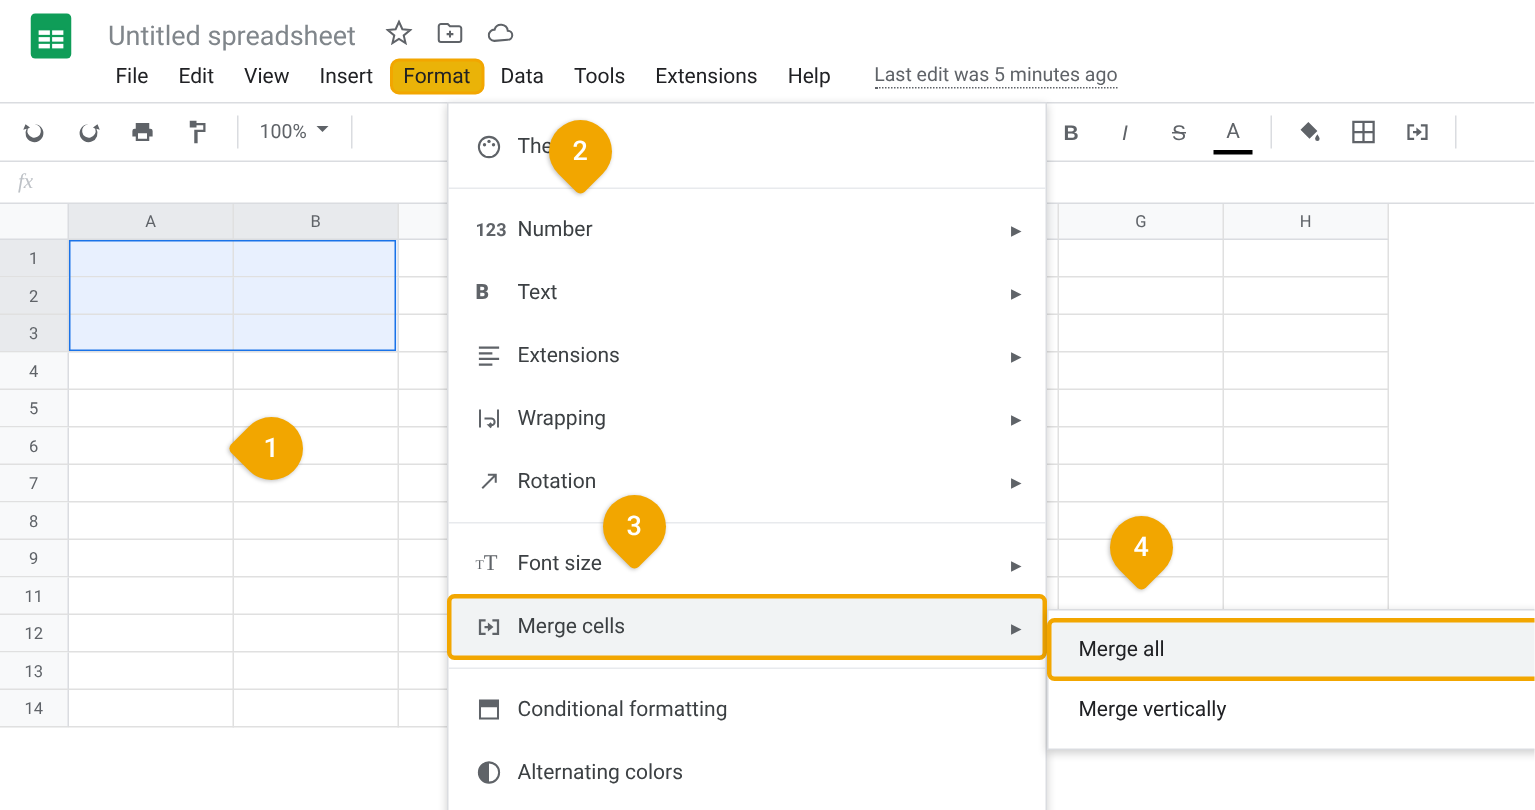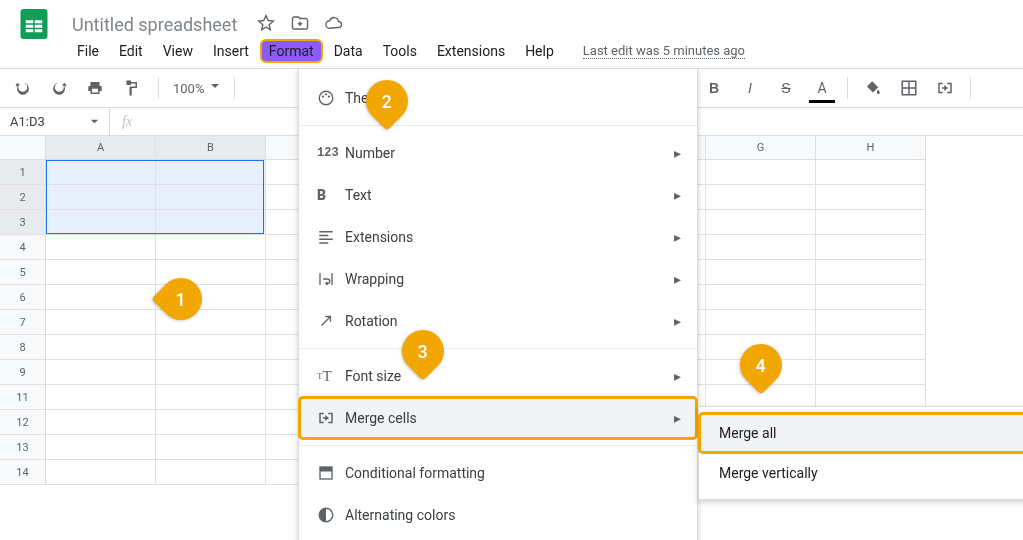--- a/index.html
+++ b/index.html
@@ -46,21 +46,21 @@
   }
   .menu-item {
     padding: 4px 9px;
     border-radius: 4px;
     cursor: pointer;
   }
   .menu-item.active-highlight {
     border: 2px solid #f2a600;
     border-radius: 6px;
     padding: 2px 7px;
-    background:#8b5cf6;
+    background:#eab308;
   }
   .last-edit {
     margin-left: 18px;
     color:#5f6368;
     font-size: 13px;
     border-bottom: 1px dotted #5f6368;
     cursor: pointer;
   }
 
   
@@ -283,26 +283,20 @@
     <div class="tb-btn">
         <svg viewBox="0 0 24 24" width="18" height="18">
           <path d="M3 5h6v2H5v10h4v2H3zM21 5h-6v2h4v10h-4v2h6zM8 11h3V8l5 4-5 4v-3H8z"></path>
         </svg>
       </div>
     <div class="tb-sep"></div>
   </div>
 </div>
 
 <div class="fxbar">
-  <div class="name-box">
-    <span>A1:D3</span>
-    <svg viewBox="0 0 10 10" width="9" height="9">
-        <path d="M1 3l4 4 4-4z" fill="#5f6368"></path>
-      </svg>
-  </div>
   <div class="fx-label">fx</div>
 </div>
 
 <div class="grid">
   <div class="col-headers">
     <div class="corner"></div>
     <div class="ch sel">A</div>
     <div class="ch sel">B</div>
     <div class="ch"></div>
     <div class="ch"></div>
@@ -466,21 +460,21 @@
           <circle cx="12" cy="12" r="9" fill="none" stroke="#5f6368" stroke-width="1.8"></circle>
           <circle cx="8" cy="10" r="1.5"></circle>
           <circle cx="12" cy="7" r="1.5"></circle>
           <circle cx="16" cy="10" r="1.5"></circle>
         </svg>
       </span>
     <span>Theme</span>
   </div>
   <div class="dd-sep"></div>
   <div class="dd-item">
-    <span class="ic" style="font-weight:700;font-size:12px;font-family:Liberation Mono, monospace;">123</span>
+    <span class="ic" style="font-weight:700;font-size:12px;">123</span>
     <span>Number</span>
     <span class="arrow">▸</span>
   </div>
   <div class="dd-item">
     <span class="ic" style="font-weight:900;">B</span>
     <span>Text</span>
     <span class="arrow">▸</span>
   </div>
   <div class="dd-item">
     <span class="ic">

